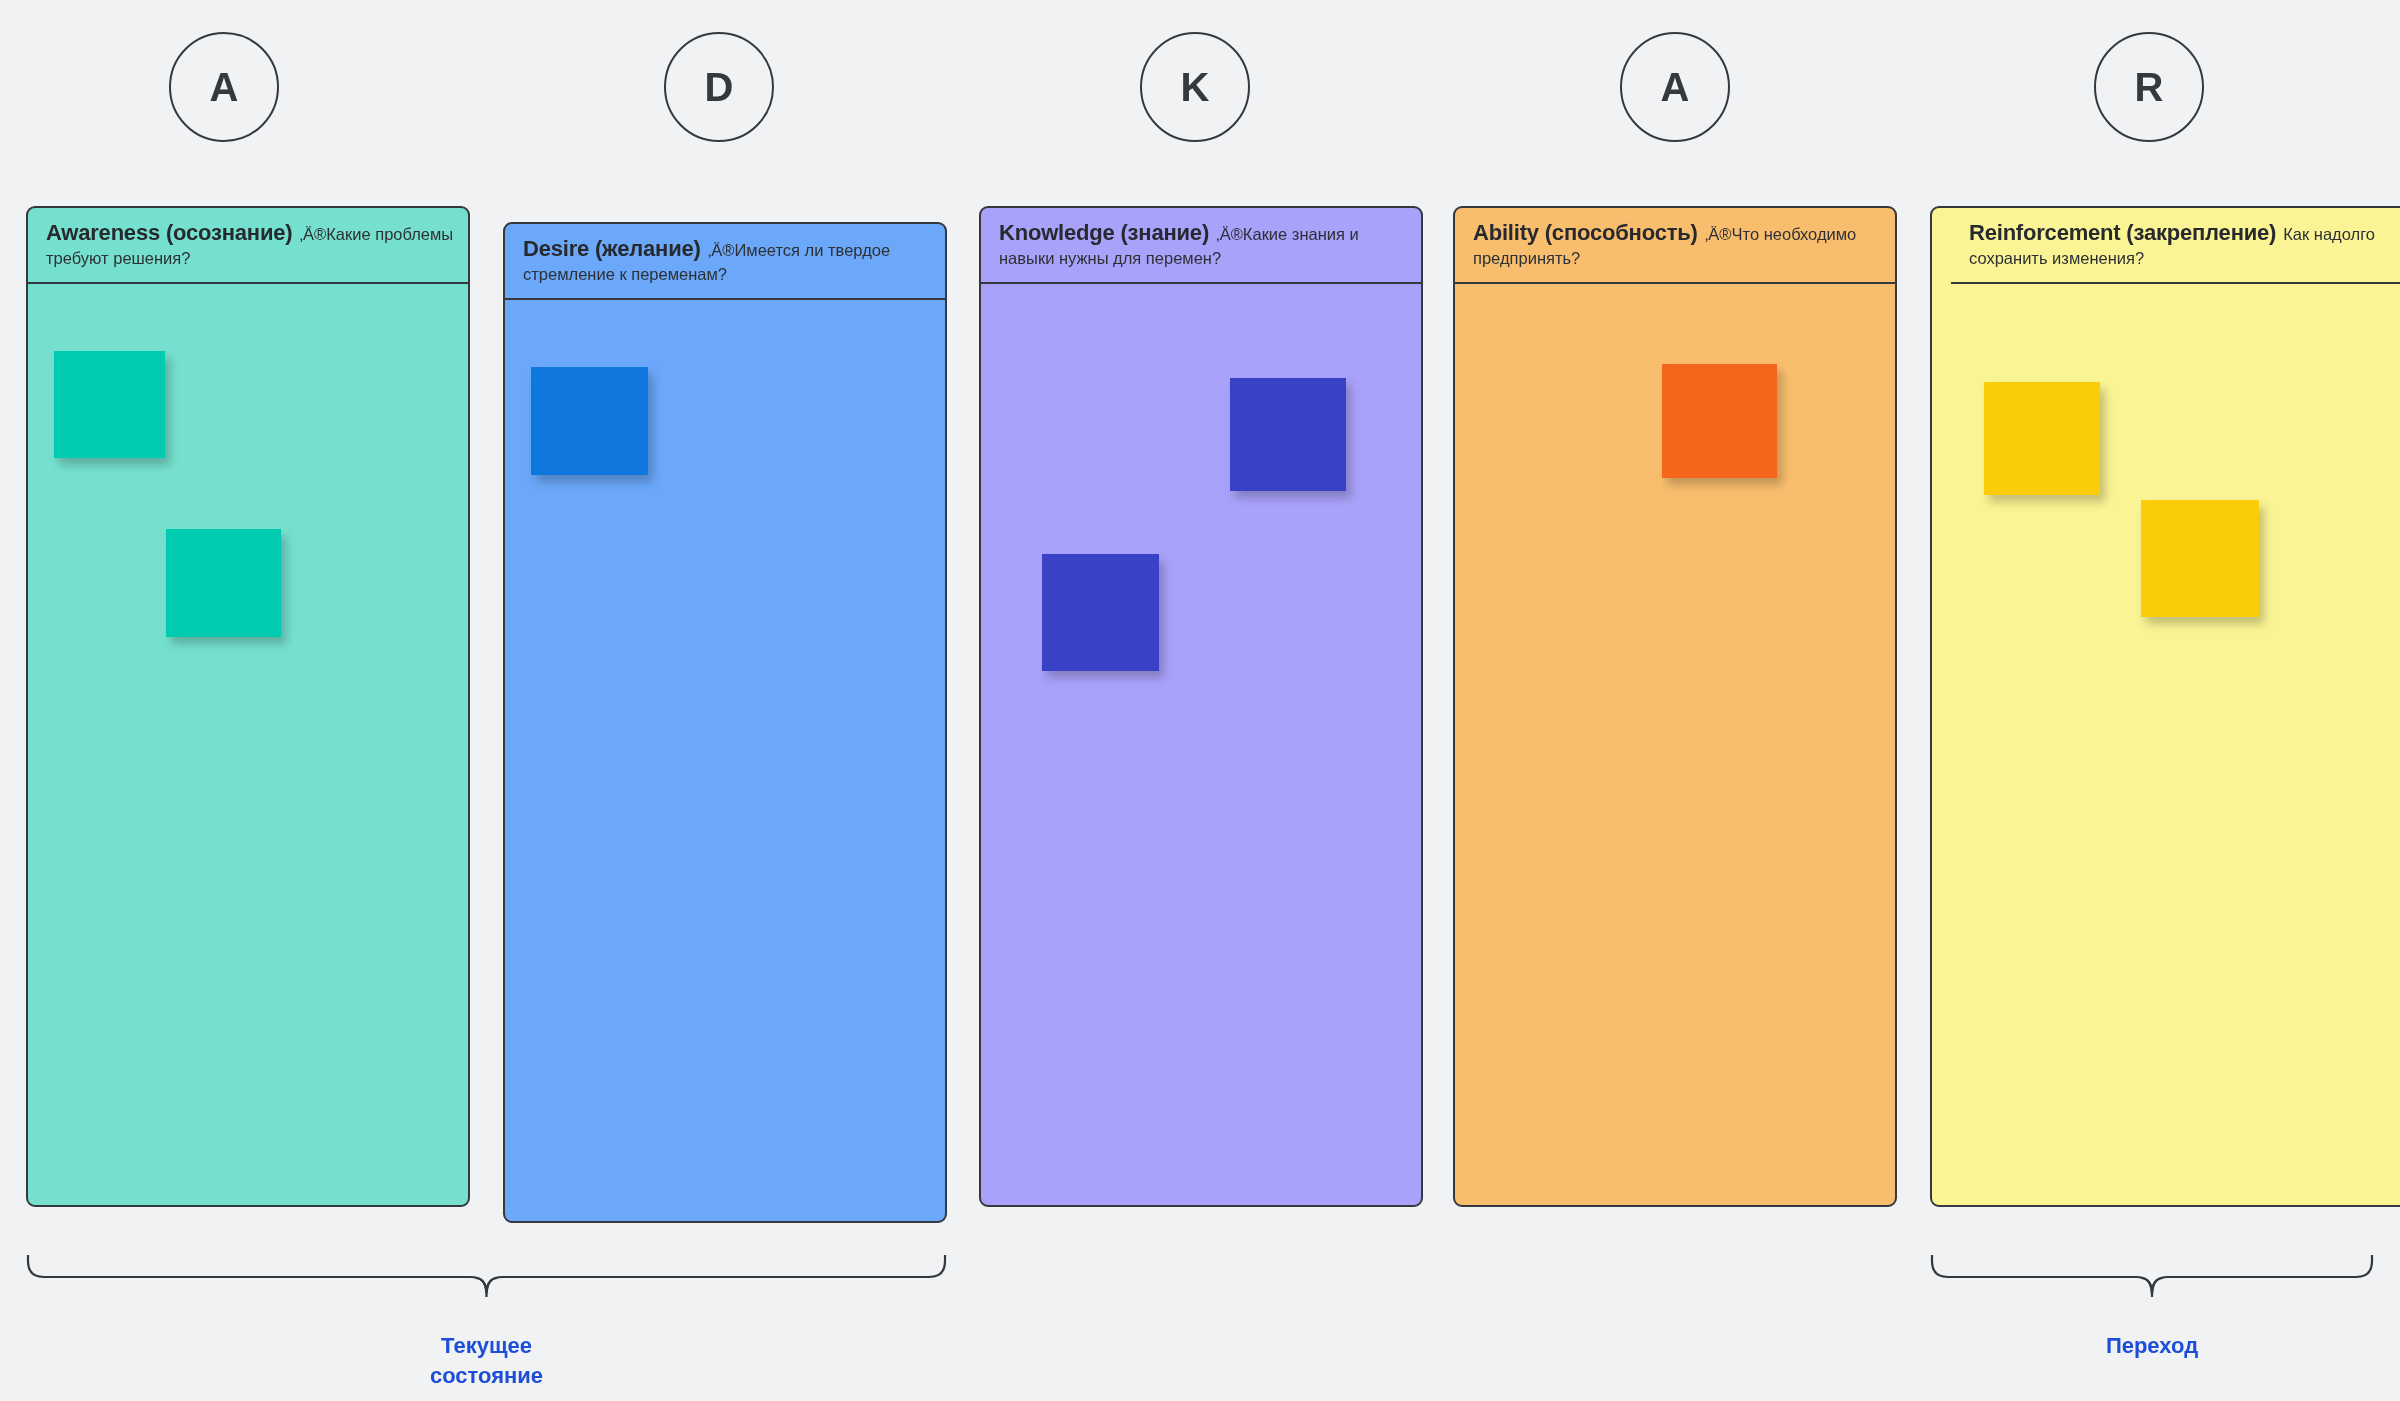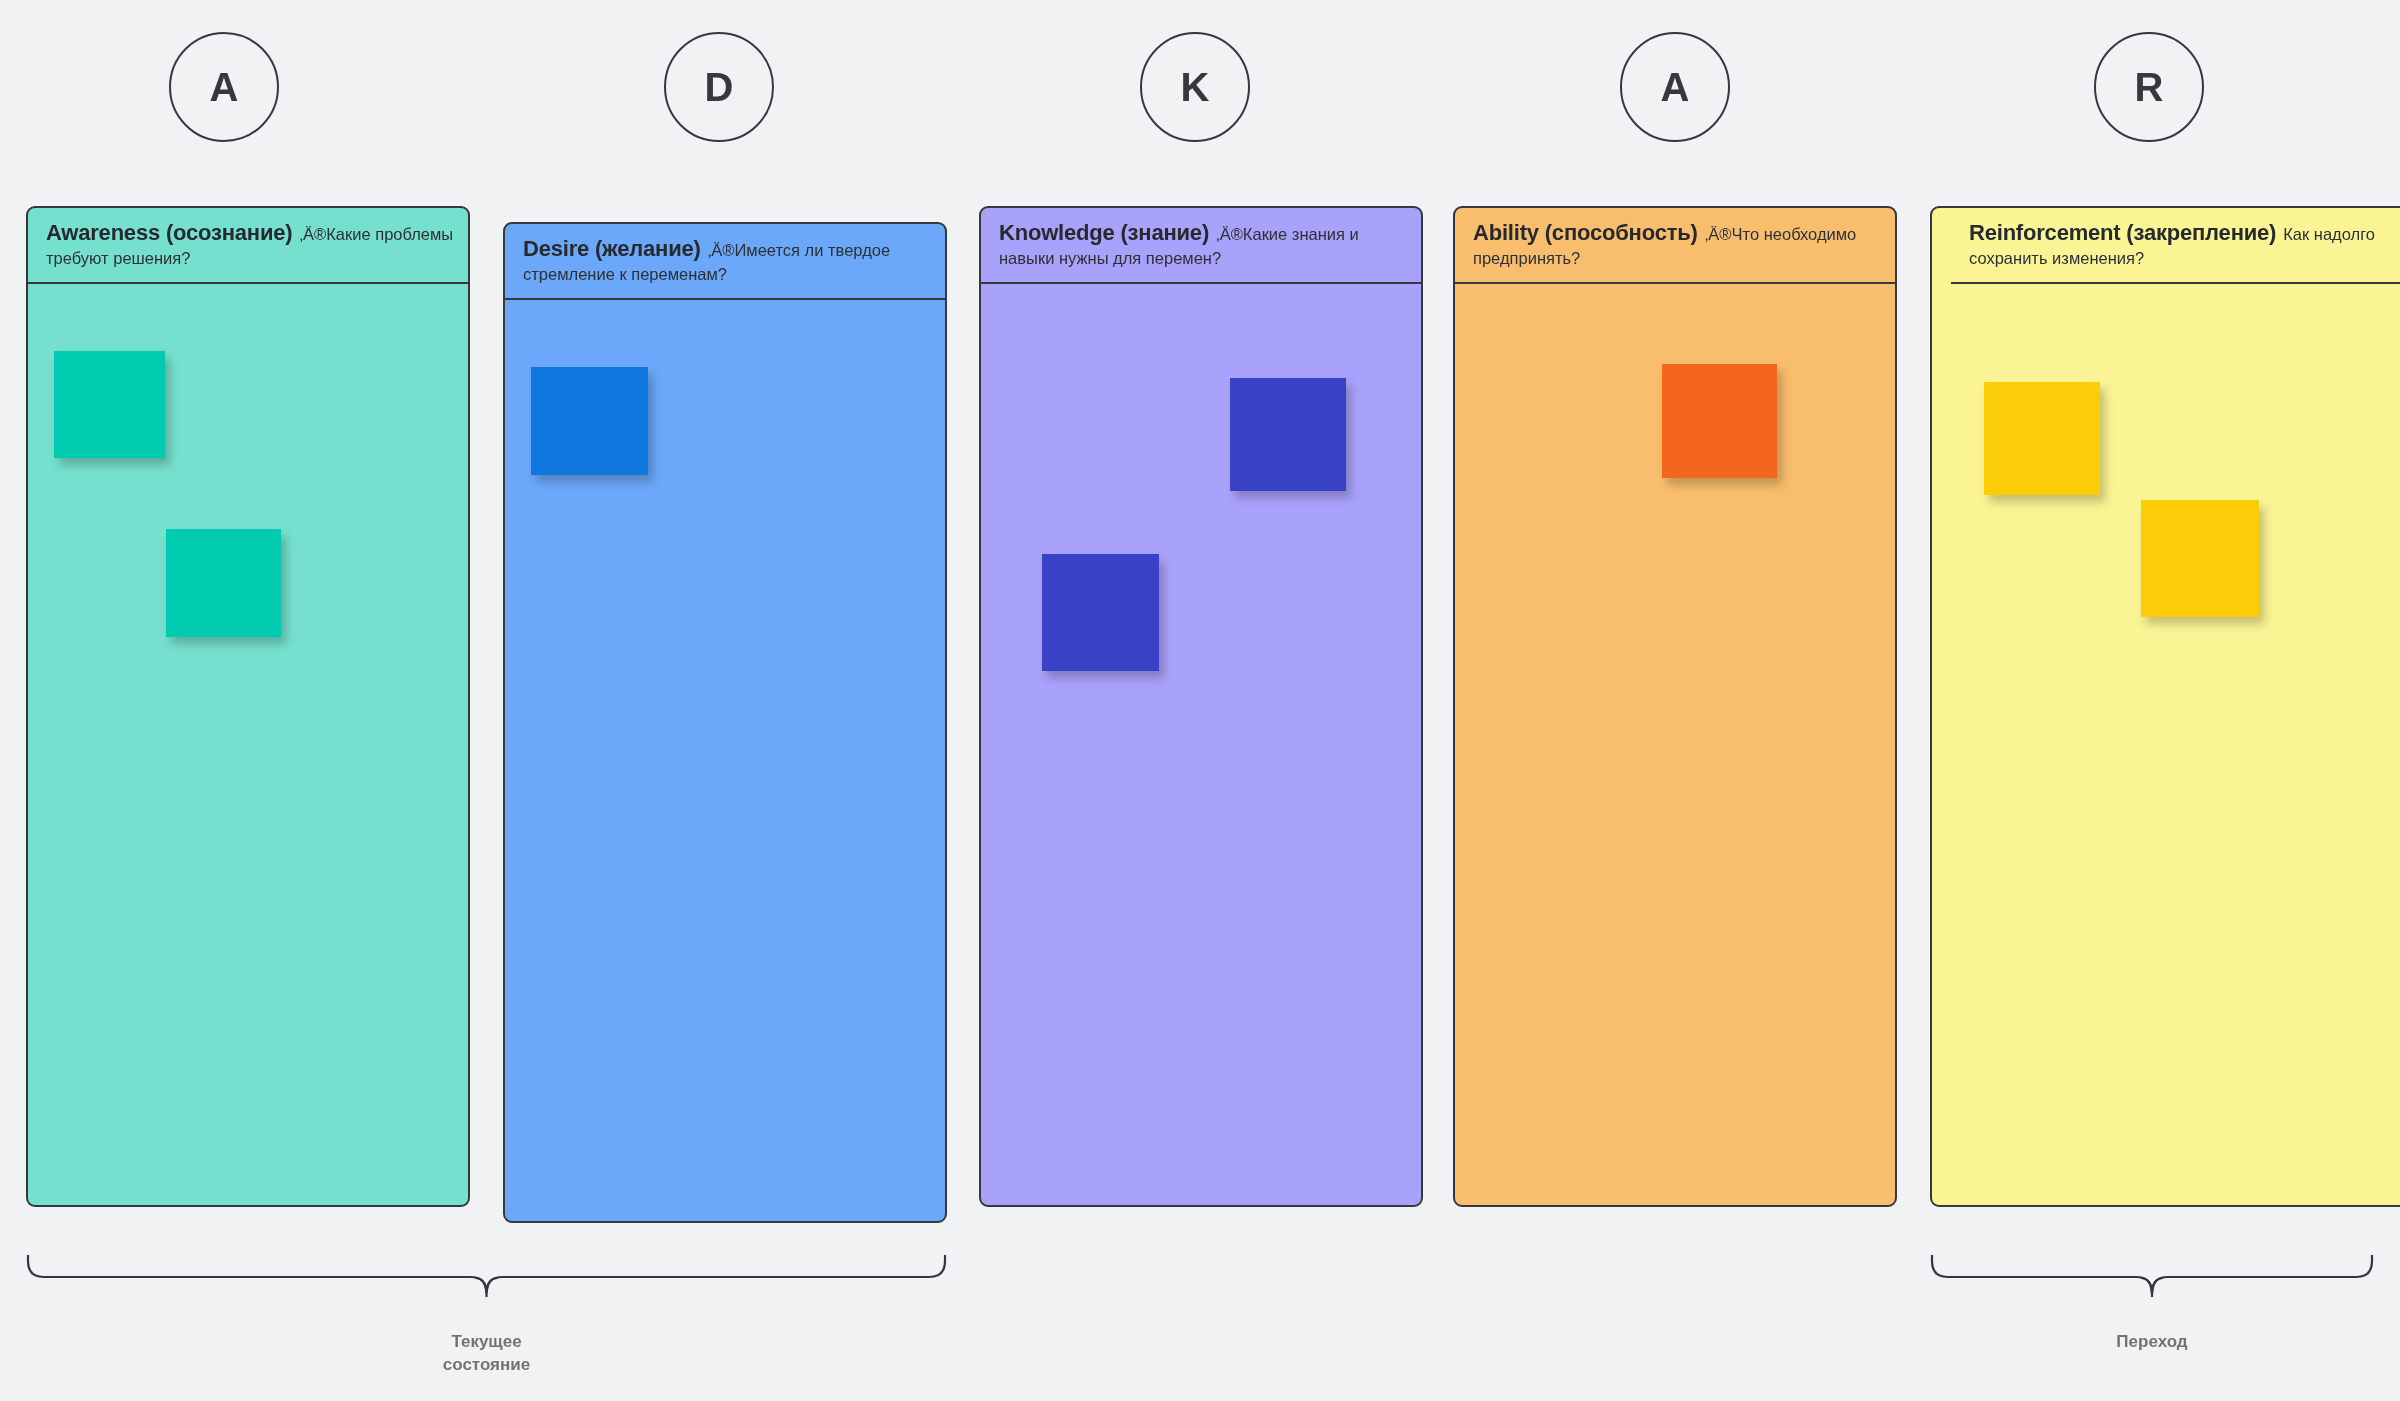--- a/index.html
+++ b/index.html
@@ -90,23 +90,23 @@
     left:0; top:1253px;
     width:2400px; height:148px;
   }
   .brace-group { position:absolute; top:0; }
   .brace-svg { display:block; }
   .brace-label {
     position:absolute;
     top:78px;
     width:100%;
     text-align:center;
-    font-size:17px;
+    font-size:22px;
     font-weight:700;
-    color:#737373;
+    color:#1d4ed8;
     line-height:1.35;
     white-space:pre-line;
   }
 </style>
 </head>
 <body style="background: rgb(241, 242, 244);">
 
 <div id="badge-row">
     <div class="letter-badge" style="left: 169px;">
       <span class="glyph">A</span>

